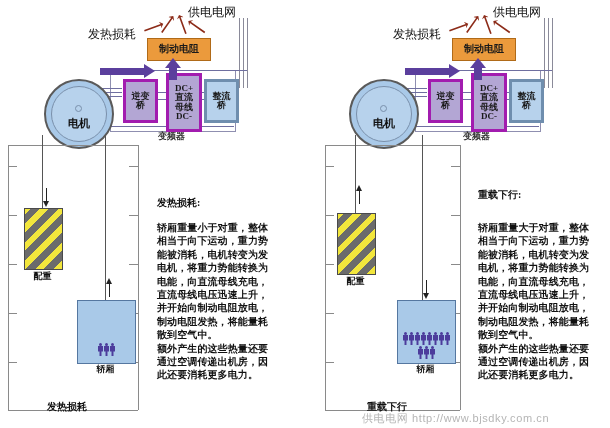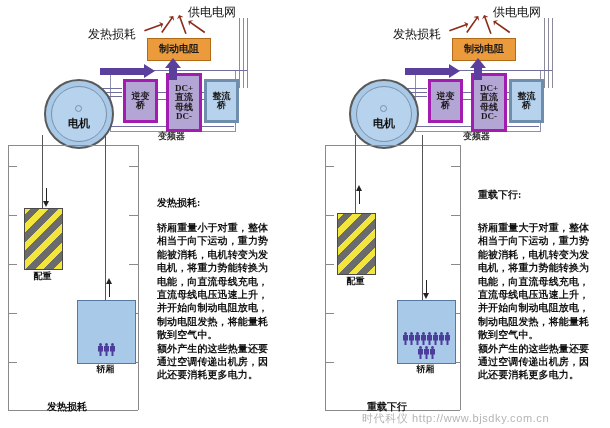--- a/index.html
+++ b/index.html
@@ -396,13 +396,13 @@
     <p>直流母线电压迅速上升，</p>
     <p>并开始向制动电阻放电，</p>
     <p>制动电阻发热，将能量耗</p>
     <p>散到空气中。</p>
     <p>额外产生的这些热量还要</p>
     <p>通过空调传递出机房，因</p>
     <p>此还要消耗更多电力。</p>
   </div>
 </div>
 
-<div class="watermark" style="left:362px;top:411px;">时代科仪 http://www.bjsdky.com.cn</div>
+<div class="watermark" style="left:362px;top:411px;">供电电网 http://www.bjsdky.com.cn</div>
 
 </body></html>

